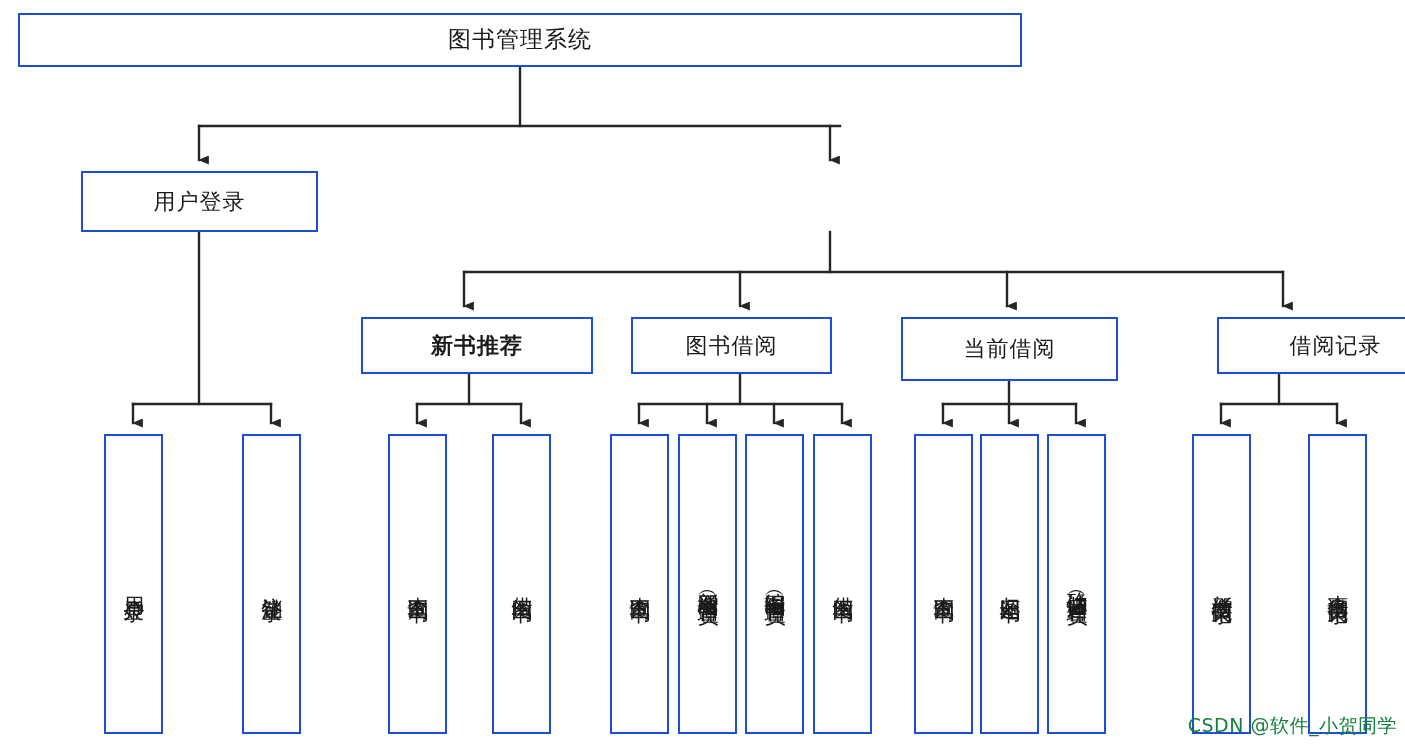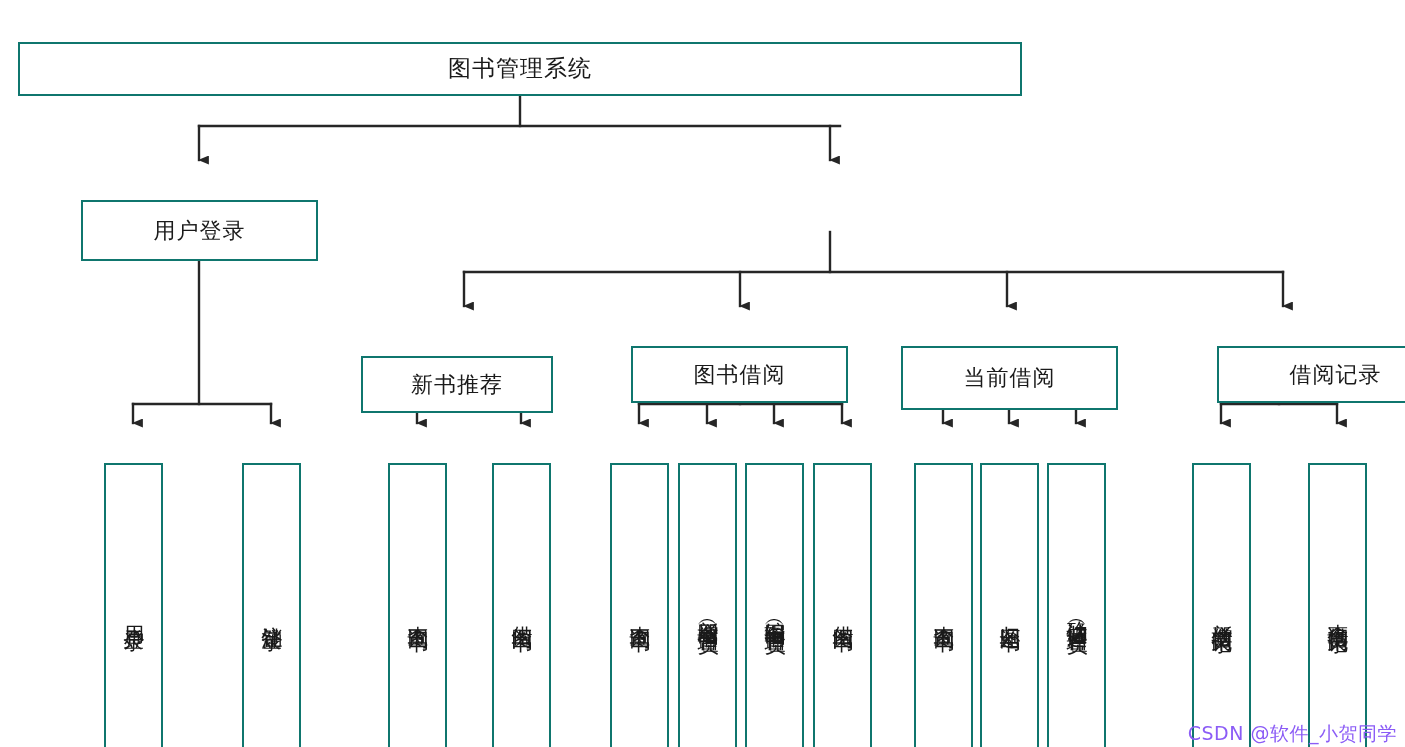--- a/index.html
+++ b/index.html
@@ -19,29 +19,28 @@
     position: absolute;
     left: 0;
     top: 0;
     width: 1405px;
     height: 747px;
     pointer-events: none;
   }
   .node {
     position: absolute;
     box-sizing: border-box;
-    border: 2px solid #0f766e;
+    border: 2px solid #1d4ed8;
     background: #ffffff;
     color: #1a1a1a;
     display: flex;
     align-items: center;
     justify-content: center;
     text-align: center;
     line-height: 1.18;
-    margin-top: 29px;
   }
   .node.horiz {
     font-size: 22px;
     letter-spacing: 1px;
   }
   .node.vert {
     writing-mode: vertical-rl;
     text-orientation: upright;
     font-size: 21px;
     letter-spacing: 2px;
@@ -50,23 +49,23 @@
   .node.vert .label {
     writing-mode: vertical-rl;
     text-orientation: upright;
     white-space: normal;
     max-height: 100%;
   }
   .node.root { font-size: 23px; }
   .watermark {
     position: absolute;
     right: 8px;
-    bottom: 0;
+    bottom: 8px;
     font-size: 19px;
-    color: #8b5cf6;
+    color: #15803d;
     letter-spacing: 0.5px;
     white-space: nowrap;
   }
 </style>
 </head>
 <body>
 
 <div id="stage">
 
   <svg id="edges" viewBox="0 0 1405 747" xmlns="http://www.w3.org/2000/svg">
@@ -120,24 +119,24 @@
   </svg>
 
   <div class="node horiz root" style="left:18px; top:13px; width:1004px; height:54px;">
     <span class="label">图书管理系统</span>
   </div>
 
   <div class="node horiz" style="left:81px; top:171px; width:237px; height:61px;">
     <span class="label">用户登录</span>
   </div>
 
-  <div class="node horiz" style="left:361px; top:327px; width:192px; height:57px;">
+  <div class="node horiz" style="left:361px; top:317px; width:232px; height:57px;font-weight:bold;">
     <span class="label">新书推荐</span>
   </div>
-  <div class="node horiz" style="left:631px; top:317px; width:217px; height:57px;">
+  <div class="node horiz" style="left:631px; top:317px; width:201px; height:57px;">
     <span class="label">图书借阅</span>
   </div>
   <div class="node horiz" style="left:901px; top:317px; width:217px; height:64px;">
     <span class="label">当前借阅</span>
   </div>
   <div class="node horiz" style="left:1217px; top:317px; width:237px; height:57px;">
     <span class="label">借阅记录</span>
   </div>
 
   <div class="node vert" style="left:104px; top:434px; width:59px; height:300px;">

